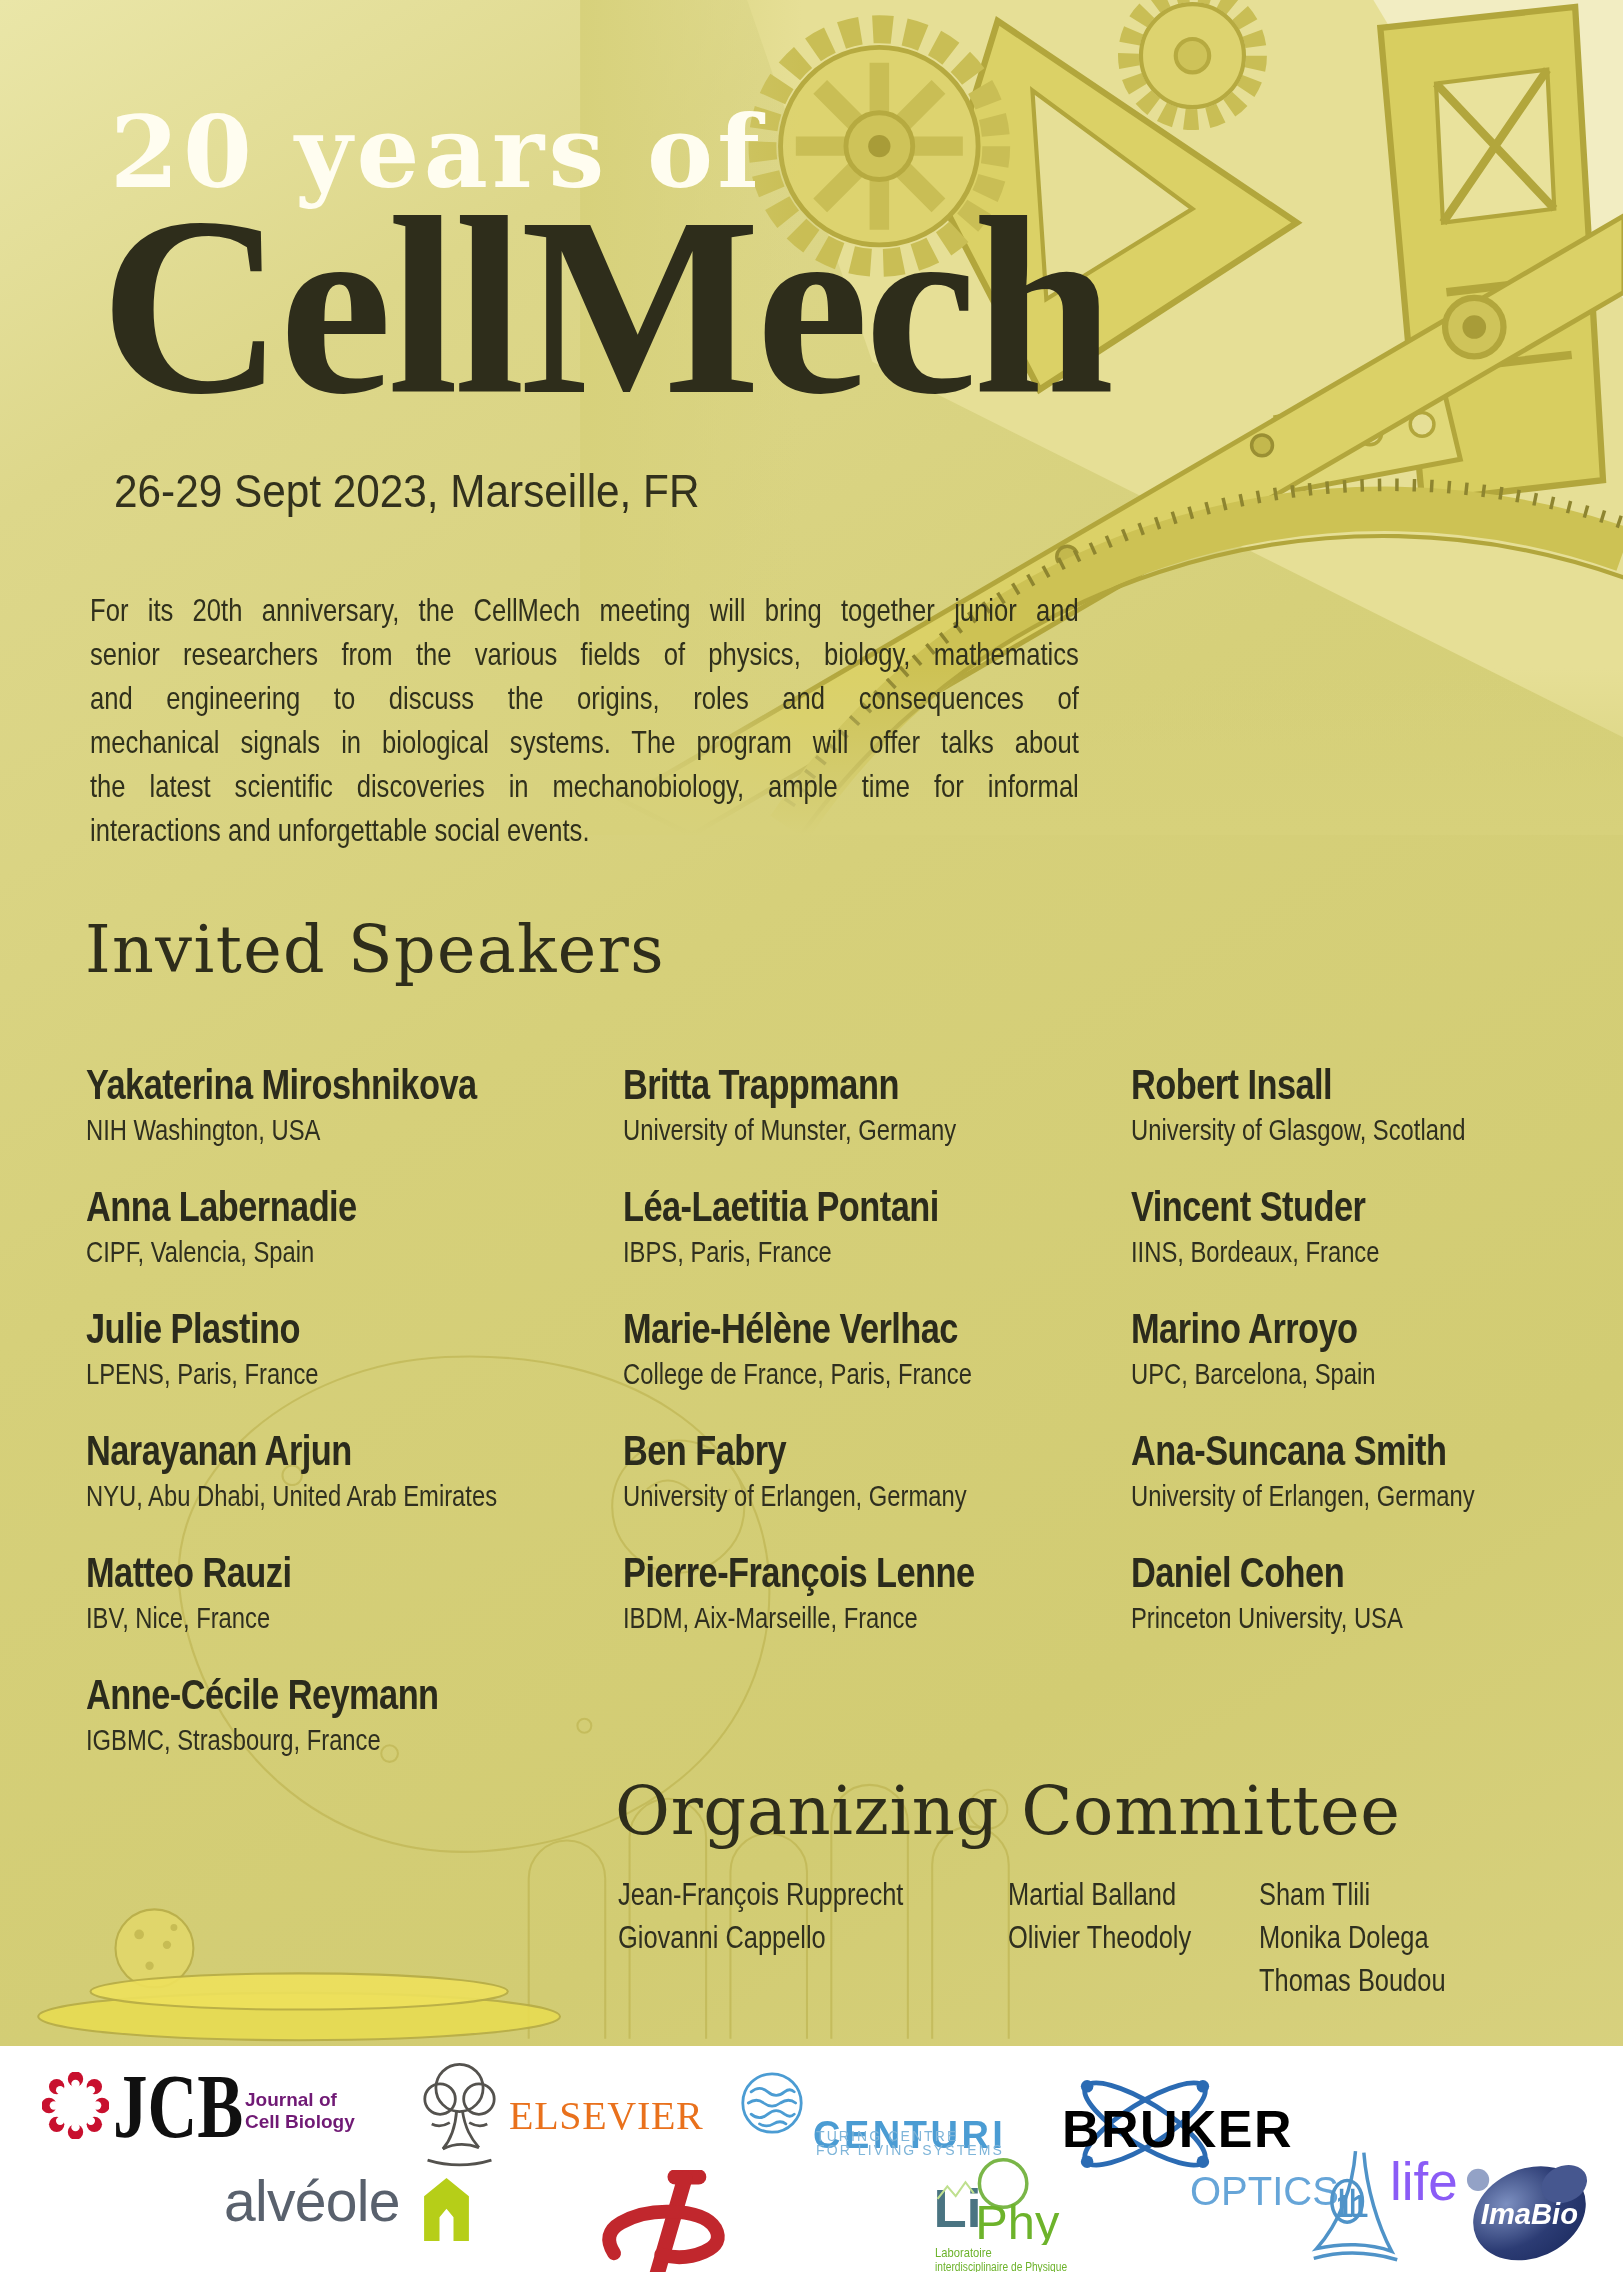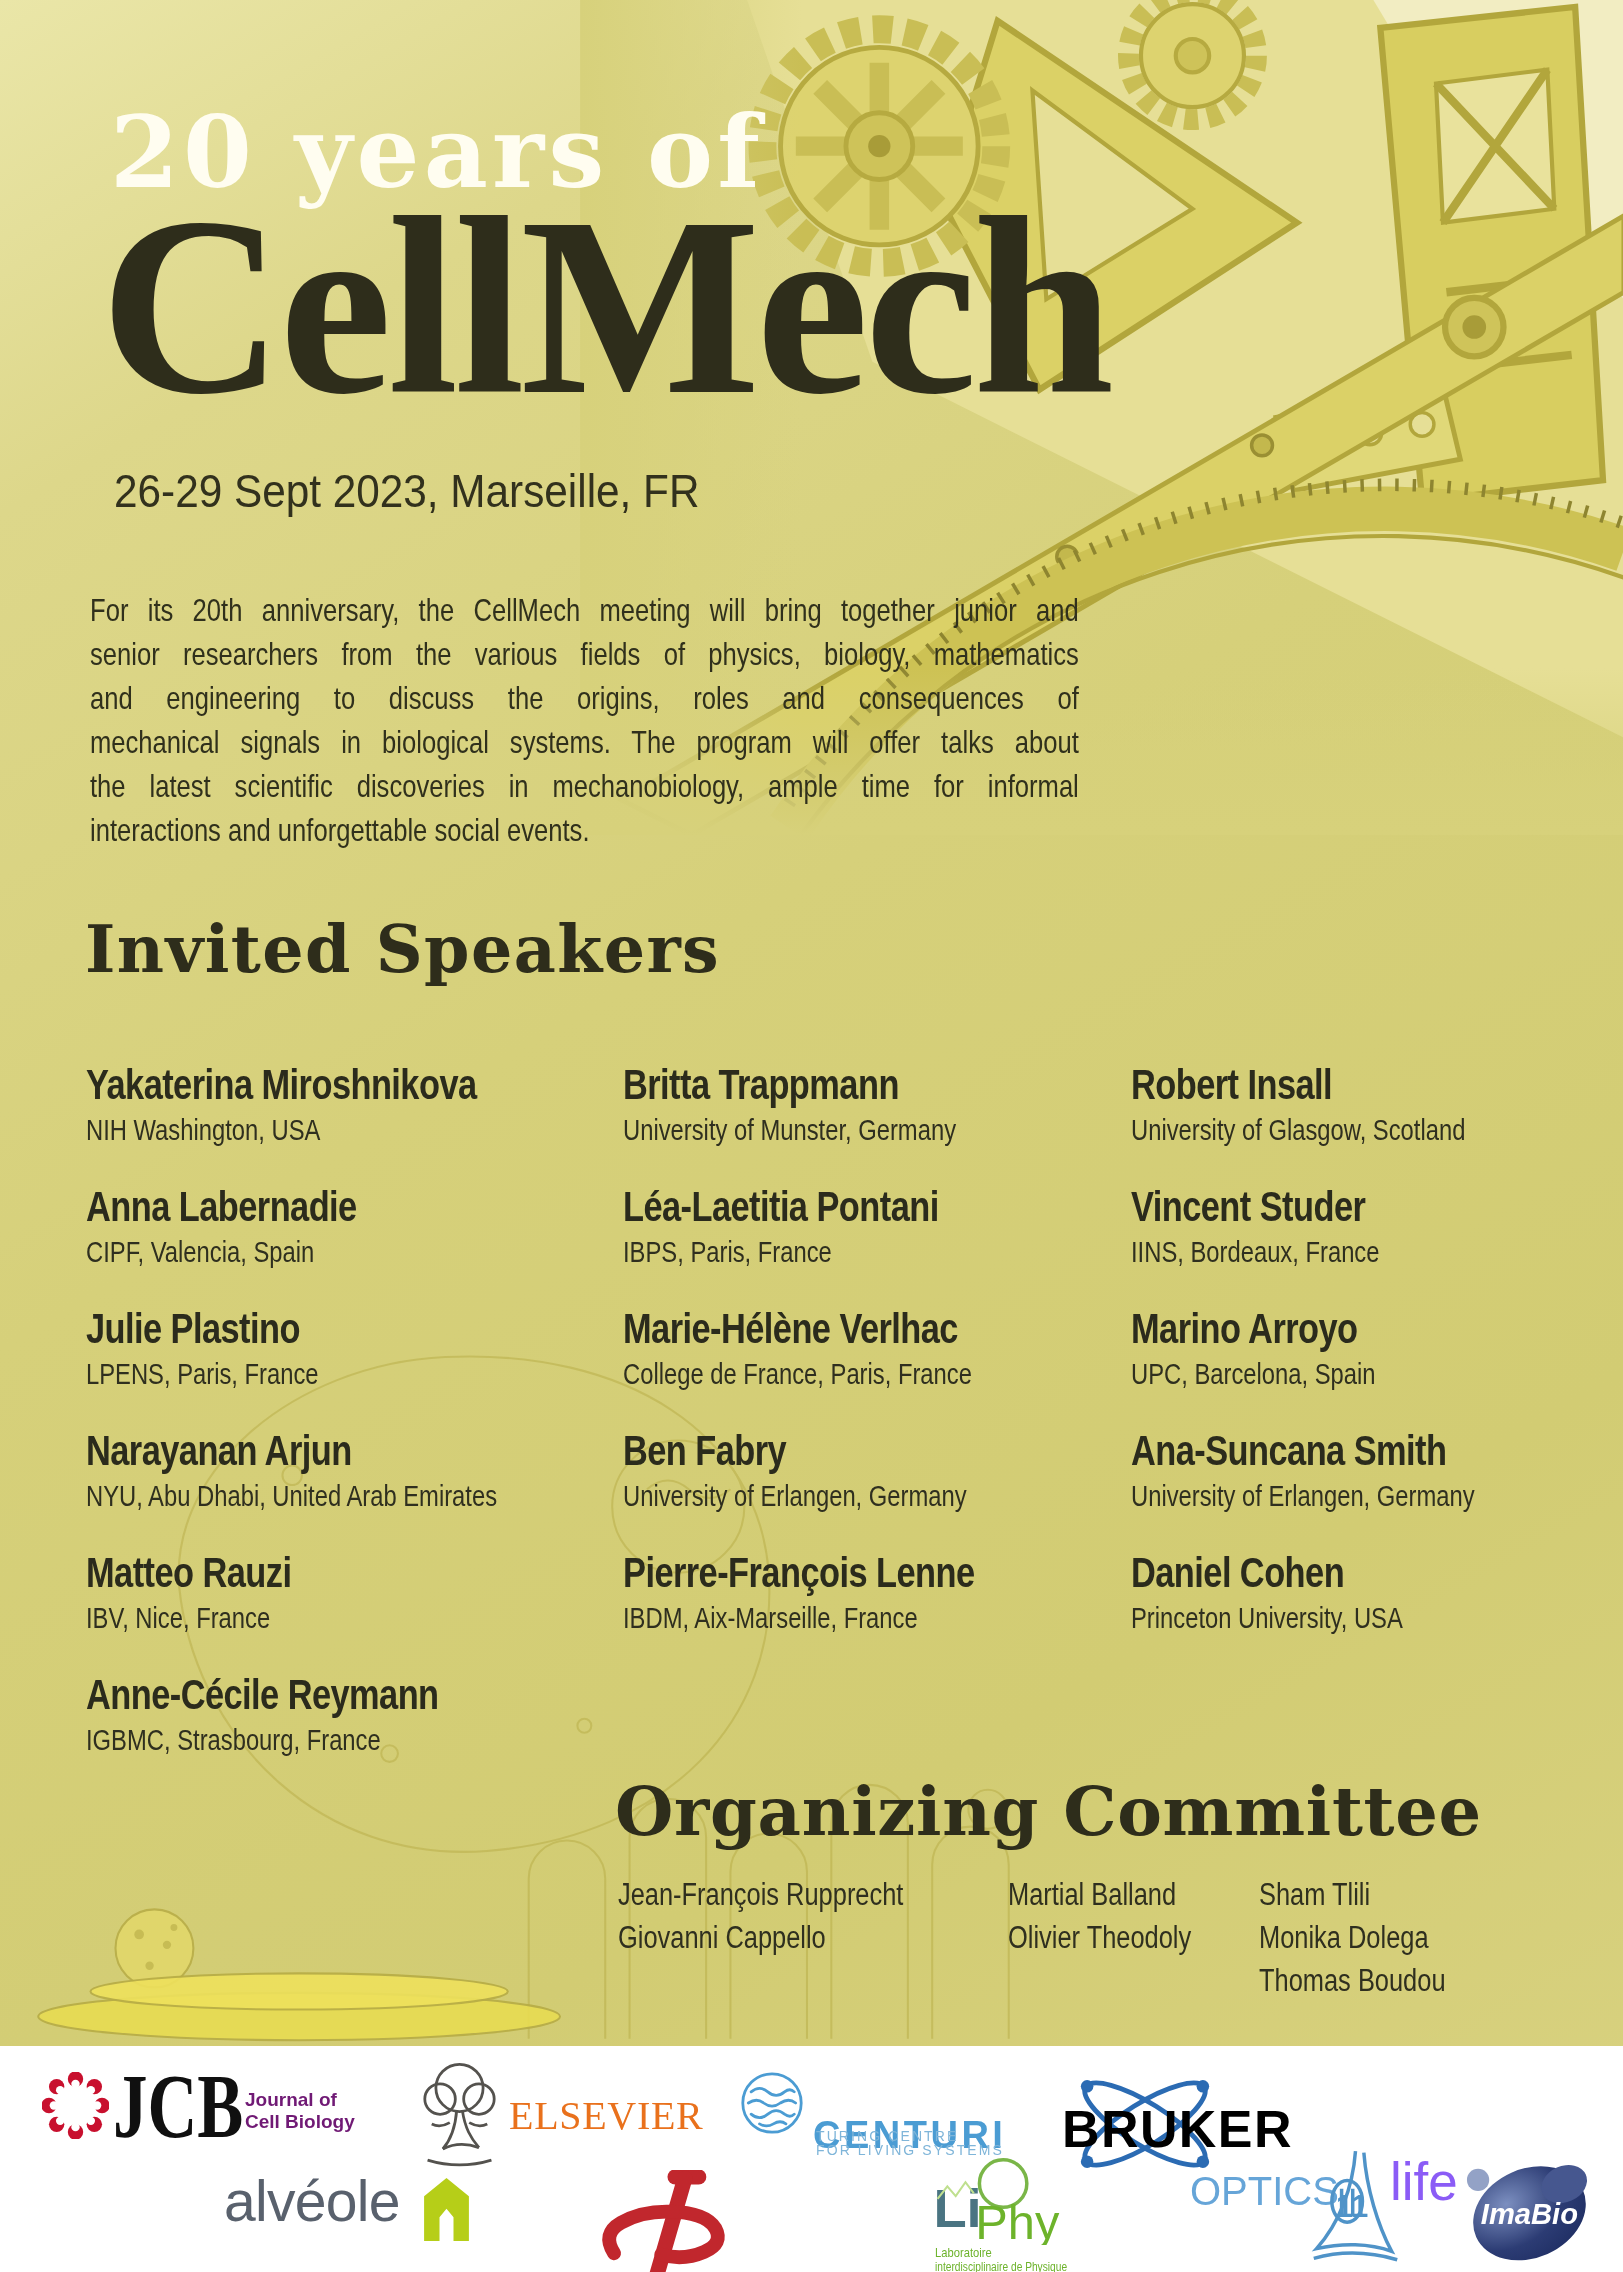--- a/index.html
+++ b/index.html
@@ -13,21 +13,21 @@
   .title{left:100px;top:180px;font-family:Liberation Serif, serif;font-weight:bold;
     font-size:254px;color:#2e2d1b;line-height:1;letter-spacing:-4.2px;white-space:nowrap;}
   .date{left:114px;top:465px;font-size:47px;color:#32311d;line-height:1.1;
     transform:scaleX(.9);transform-origin:left top;white-space:nowrap;}
   
   .desc{left:90px;top:588px;width:1236px;transform:scaleX(.8);transform-origin:left top;
     font-size:32px;line-height:44px;color:#30301c;}
   .para-line{text-align:justify;text-align-last:justify;white-space:normal;}
   .para-line.last{text-align-last:left;}
   
-  .h-display{font-family:"DejaVu Serif",serif;font-weight:bold;color:#2e2d1b;line-height:1;}
+  .h-display{font-family:"DejaVu Serif",serif;font-weight:normal;color:#2e2d1b;line-height:1;}
   .invited{left:85px;top:917px;font-size:65px;letter-spacing:1.4px;}
   .organizing{left:615px;top:1778px;font-size:67px;letter-spacing:0.7px;}
   
   .spk-col{top:1042px;margin-top:20px;}
   .spk-col.c1{left:86px;} .spk-col.c2{left:623px;} .spk-col.c3{left:1131px;}
   .speaker{height:122px;}
   .spk-name{font-size:43px;line-height:45px;font-weight:700;color:#2b2b1c;letter-spacing:-0.7px;
     transform:scaleX(.8);transform-origin:left top;white-space:nowrap;}
   .spk-affil{margin-top:8.4px;font-size:29px;line-height:31px;color:#2f2f1f;
     transform:scaleX(.82);transform-origin:left top;white-space:nowrap;}

